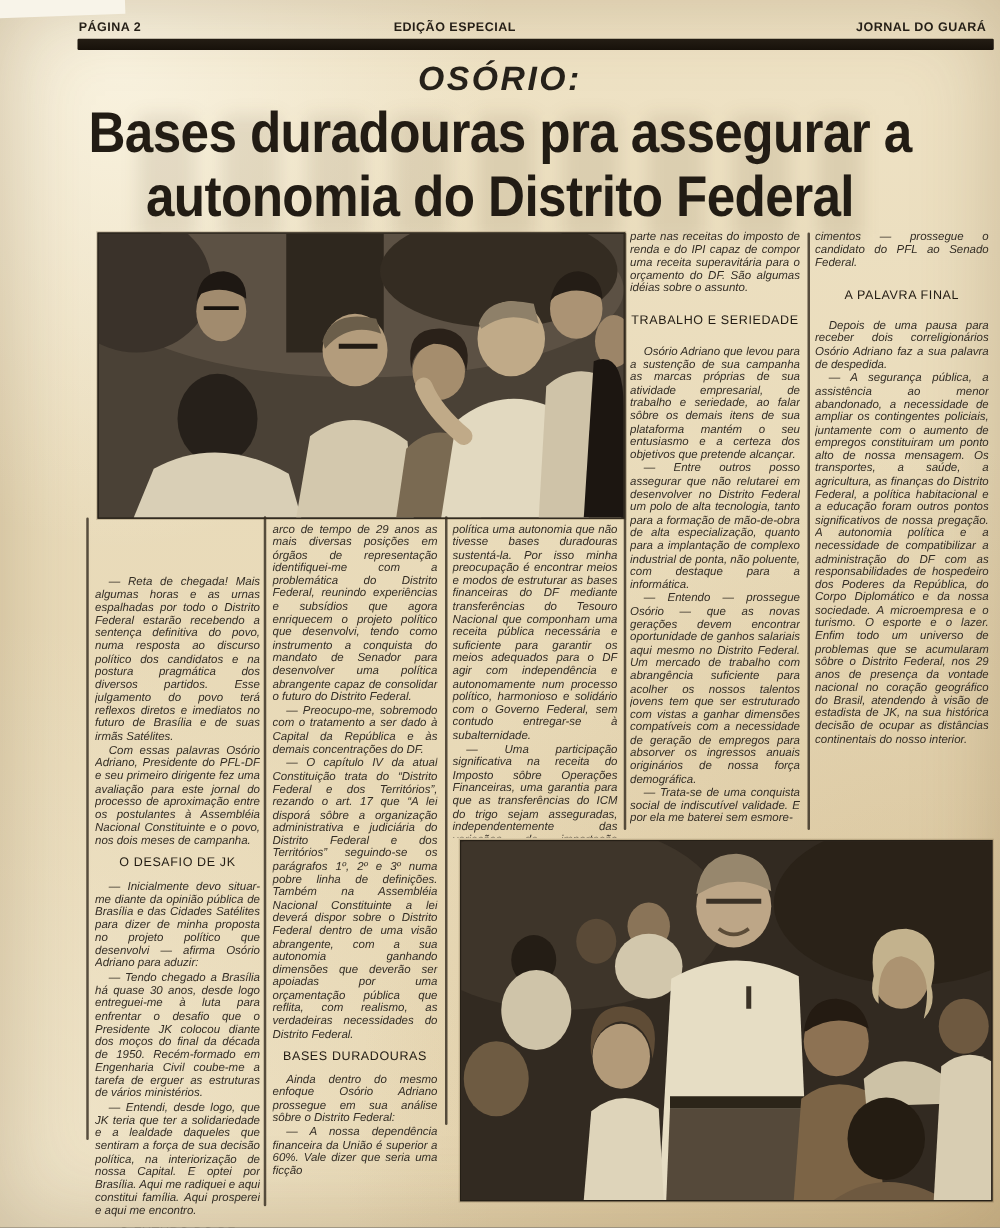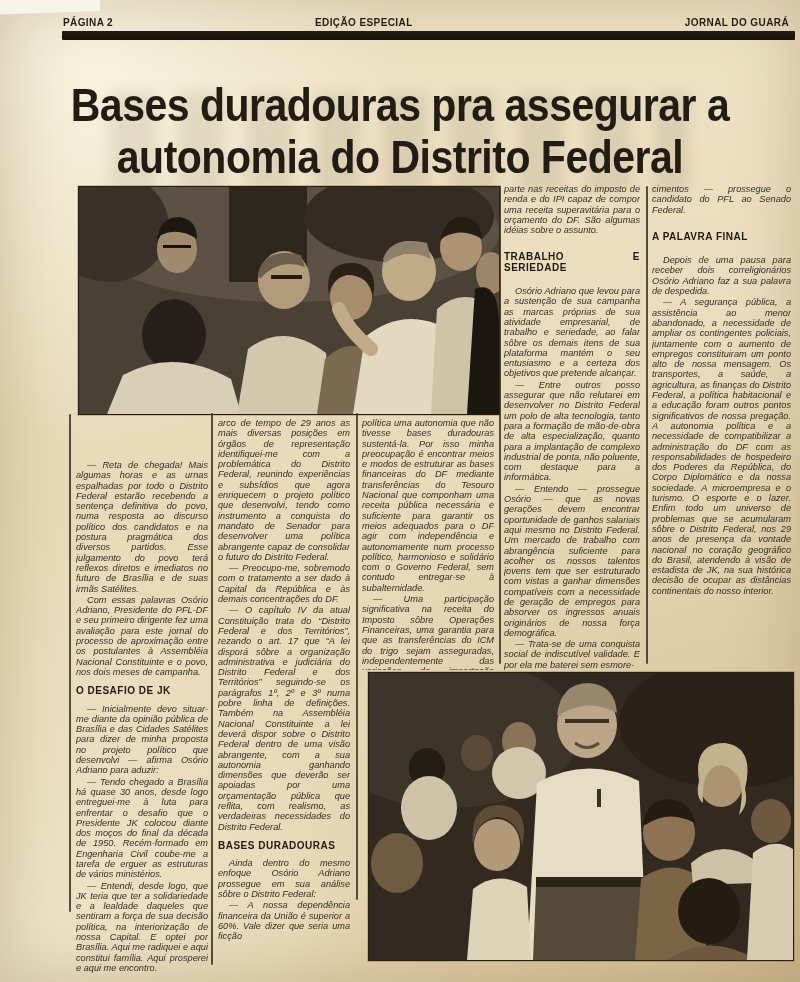--- a/index.html
+++ b/index.html
@@ -24,21 +24,21 @@
   
   .kicker{position:absolute;top:48px;left:0;width:800px;text-align:center;font-size:27px;font-style:italic;font-weight:bold;letter-spacing:2px;color:#26211a;}
   .main-title{position:absolute;top:80px;left:0;width:800px;text-align:center;font-weight:bold;font-size:41px;line-height:46px;letter-spacing:-.5px;color:#221c14;transform:scaleY(1.12);transform-origin:top center;}
   .bleed{position:absolute;top:92px;left:110px;width:580px;height:100px;
     background:repeating-linear-gradient(90deg,rgba(72,54,26,.10) 0 46px,rgba(72,54,26,0) 46px 68px);
     filter:blur(7px);pointer-events:none;}
   
   .col{position:absolute;font-size:9.2px;line-height:10.3px;text-align:justify;overflow:hidden;}
   .col p{margin:0 0 1px 0;text-indent:11px;font-style:italic;}
   .col.cont p:first-child{text-indent:0;}
-  .subhead{font-weight:bold;font-size:10px;letter-spacing:.5px;text-indent:0;color:#211b13;margin:9px 0 7px 0;}
+  .subhead{font-weight:normal;font-size:10px;letter-spacing:.5px;text-align:center;text-indent:0;color:#211b13;margin:9px 0 7px 0;}
   .col.roomy .subhead{margin:17px 0 13px 0;}
   .col1{left:76px;top:440px;width:132px;height:552px;margin-top:20px;}
   .col2{left:218px;top:418px;width:132px;height:552px;}
   .col3{left:362px;top:418px;width:132px;height:252px;}
   .col4{left:504px;top:184px;width:136px;height:490px;}
   .col5{left:652px;top:184px;width:139px;height:490px;}
   
   .vrule{position:absolute;width:2px;background:rgba(54,45,33,.82);border-radius:1px;}
   .vr-left{left:69px;top:414px;height:498px;}
   .vr-12{left:211px;top:413px;height:552px;}
@@ -58,20 +58,21 @@
   <div class="scan-tear"></div>
 
   <div class="masthead">
     <span class="mh-left">PÁGINA 2</span>
     <span class="mh-center">EDIÇÃO ESPECIAL</span>
     <span class="mh-right">JORNAL DO GUARÁ</span>
   </div>
   <div class="masthead-rule"></div>
 
   <div class="bleed"></div>
+  <div class="kicker">OSÓRIO:</div>
   <div class="main-title">
     <div>Bases duradouras pra assegurar a</div>
     <div>autonomia do Distrito Federal</div>
   </div>
 
   <div class="photo photo-top">
     <svg width="420" height="227" viewBox="0 0 420 227">
       <rect width="420" height="227" fill="#4a4136"></rect>
       <ellipse cx="210" cy="45" rx="210" ry="70" fill="#5c5144"></ellipse>
       <rect x="150" y="0" width="78" height="95" fill="#2e271e"></rect>

